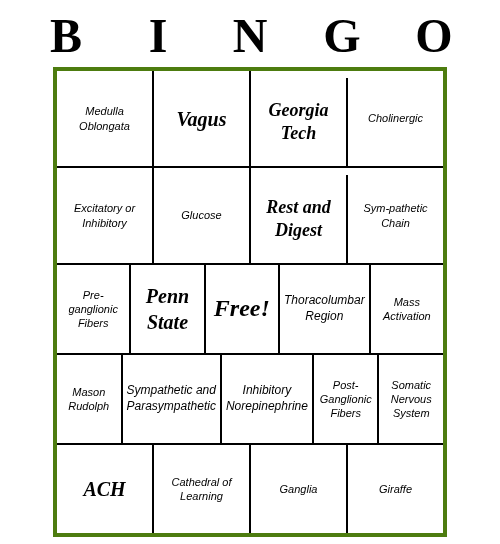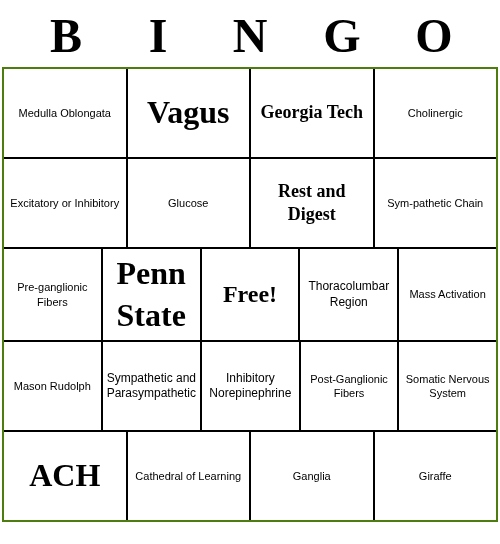--- a/index.html
+++ b/index.html
@@ -19,22 +19,23 @@
       padding: 8px 0 4px 0;
     }
     .bingo-letter {
       flex: 1;
       text-align: center;
       font-size: 48px;
       font-weight: bold;
       font-family: 'Times New Roman', Times, serif;
     }
     .bingo-grid {
-      border: 2px solid #4d7c0f;
-      width: 496px;
+      border: 4px solid #4d7c0f;
+      width: 394px;
+      font-style: italic;
     }
     .bingo-row {
       display: flex;
       border-bottom: 2px solid #000;
     }
     .bingo-row:last-child {
       border-bottom: none;
     }
     .bingo-cell {
       flex: 1;
@@ -46,28 +47,29 @@
       text-align: center;
       padding: 4px;
       font-size: 12px;
       line-height: 1.3;
       position: relative;
     }
     .bingo-cell:last-child {
       border-right: none;
     }
     .cell-large {
-      font-size: 32px;
+      font-size: 20px;
       font-weight: bold;
       font-family: 'Times New Roman', Times, serif;
     }
     .cell-medium {
       font-size: 18px;
       font-weight: bold;
       font-family: 'Times New Roman', Times, serif;
+      margin-top: 7px;
     }
     .cell-small {
       font-size: 11px;
     }
     .cell-xsmall {
       font-size: 12px;
     }
     .free-cell {
       font-size: 24px;
       font-weight: bold;

